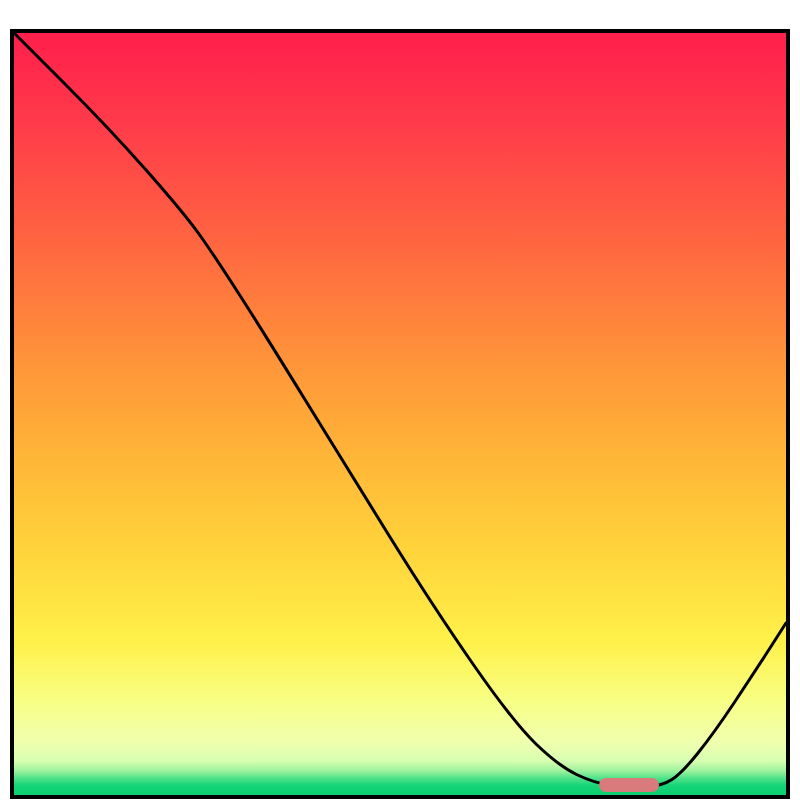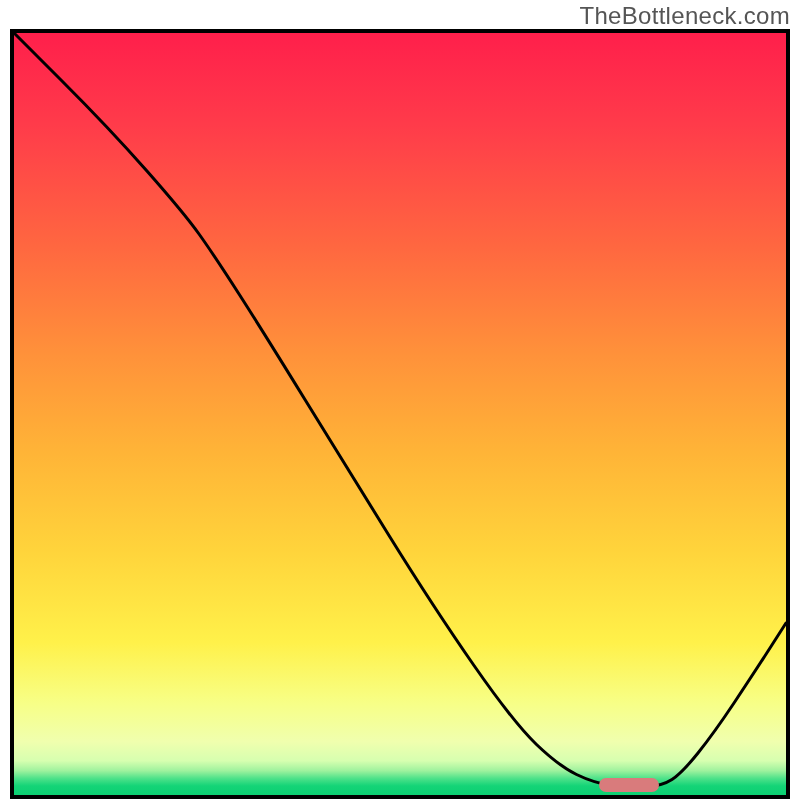--- a/index.html
+++ b/index.html
@@ -73,21 +73,20 @@
     background: #d97b7c;
     border-radius: 7px;
     height: 14px;
   }
 </style>
 </head>
 <body>
 
 <div class="frame">
 
-  <div class="watermark">TheBottleneck.com</div>
 
   <div class="plot-box">
     <div class="gradient-bg"></div>
 
     <svg class="curve-svg" viewBox="0 0 772 762" preserveAspectRatio="none">
       <path id="curve-path" fill="none" stroke="#000000" stroke-width="3" stroke-linecap="round" stroke-linejoin="round" d="M 0 0 Q 0 0 47.5 47.5 Q 95 95 132.5 137.5 Q 170 180 185 201 Q 200 222 225 261 Q 250 300 290 365 Q 330 430 375 502.5 Q 420 575 460 632.5 Q 500 690 522.5 711.5 Q 545 733 562.5 741.5 Q 580 750 597.5 752.5 Q 615 755 631.5 754 Q 648 753 658 746.5 Q 668 740 684 720 Q 700 700 720 670 Q 740 640 756 615 T 772 590 "></path>
     </svg>
 
     <div id="hl-bar" class="pink-bar" style="left: 585px; top: 745px; width: 60px; height: 14px; background: rgb(217, 123, 124);"></div>
   </div>

